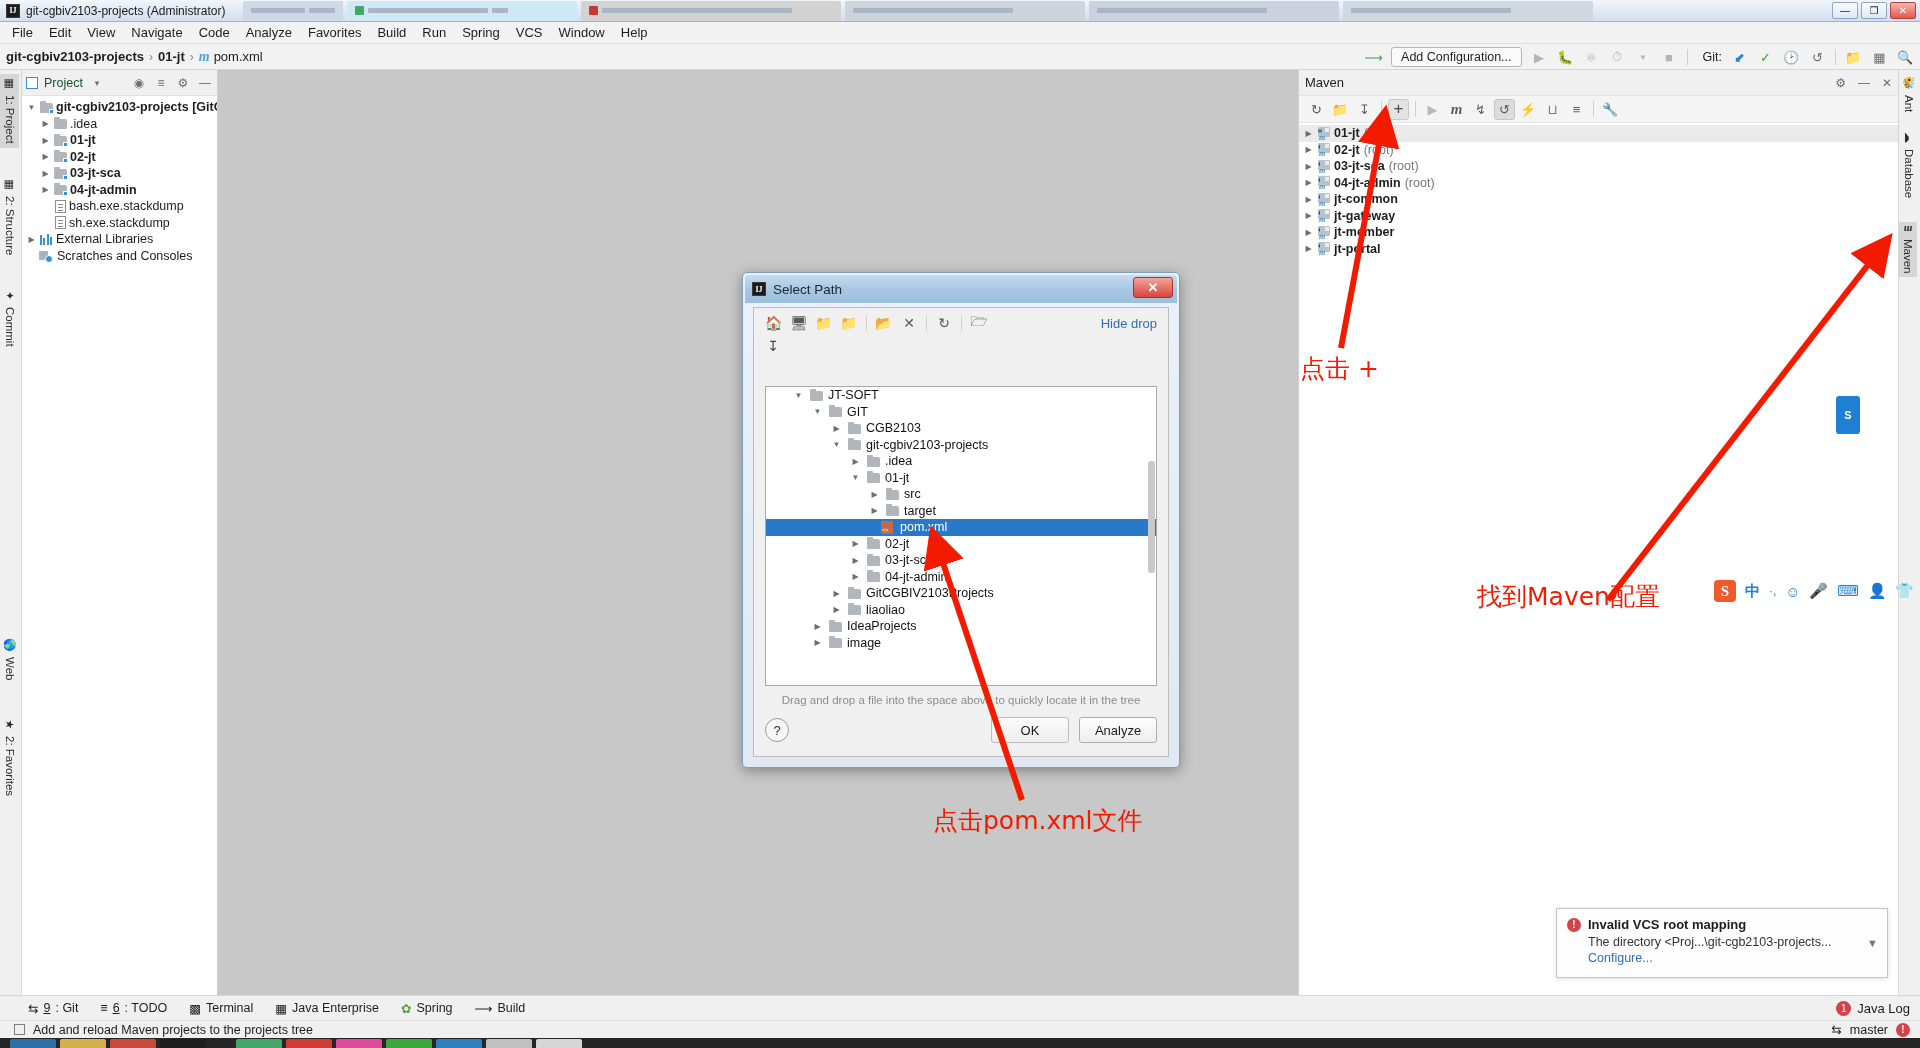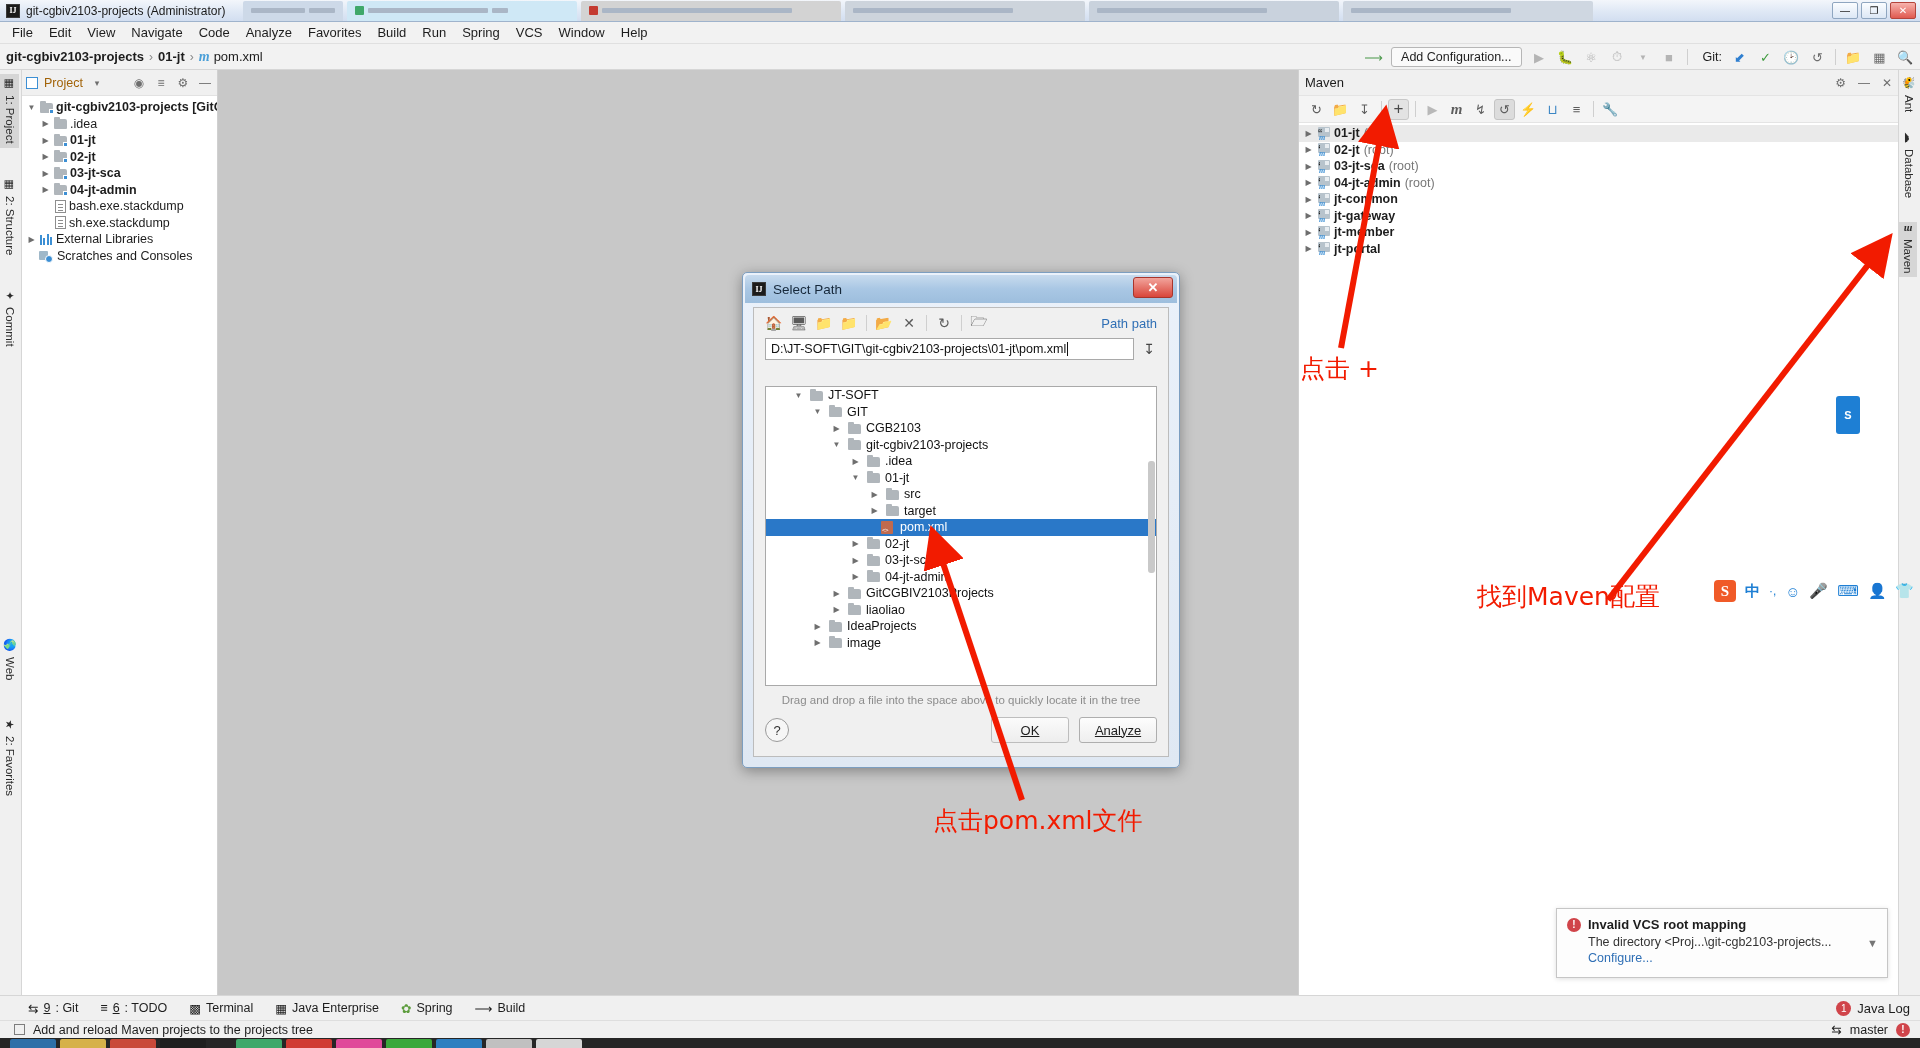--- a/index.html
+++ b/index.html
@@ -57,21 +57,21 @@
   .vstrip { width:22px;background:#f0f0f0;border-right:1px solid #d6d6d6;position:relative;flex:none; }
   .vstrip.right { border-right:none;border-left:1px solid #d6d6d6; }
   .vtab { position:absolute; writing-mode:vertical-rl; font-size:11.5px; color:#2b2b2b;
           display:flex; align-items:center; gap:4px; padding:4px 3px; white-space:nowrap; }
   .vtab.sel { background:#d6d6d6; }
   .vtab .vico { transform:rotate(90deg); font-size:11px; }
 
   
   #project-panel { width:196px;background:#fff;border-right:1px solid #d0d0d0;flex:none;display:flex;flex-direction:column; }
   #pp-header { height:26px;background:#f0f0f0;border-bottom:1px solid #e2e2e2;display:flex;align-items:center;padding:0 4px;gap:6px; }
-  #pp-header .lbl { font-size:12.5px;color:#a16207; }
+  #pp-header .lbl { font-size:12.5px;color:#14532d; }
   #pp-header .sq { width:12px;height:12px;border:1.5px solid #3c8fd4;background:#fff; }
   .hdr-ico { color:#6e6e6e;font-size:12px;width:16px;text-align:center; }
   #pp-tree { flex:1;overflow:hidden;padding-top:3px;font-size:12.5px; }
   .trow { height:16.5px;display:flex;align-items:center;gap:3px;padding-left:4px;white-space:nowrap; }
   .tw { width:11px;text-align:center;color:#6e6e6e;font-size:8px;flex:none; }
   .fold { width:13px;height:11px;flex:none;position:relative; }
   .fold i { position:absolute;left:0;top:1px;width:13px;height:10px;background:#b0b6bb;border-radius:1px 2px 1px 1px; }
   .fold i:before { content:"";position:absolute;left:0;top:-2px;width:6px;height:3px;background:#b0b6bb;border-radius:1px 1px 0 0; }
   .fold.mod b { position:absolute;right:-1px;bottom:-1px;width:5px;height:5px;background:#3c8fd4;border:1px solid #fff;z-index:2; }
   .tlabel { font-size:12.5px;color:#1d1d1d; }
@@ -141,21 +141,21 @@
   .pomico { width:12px;height:13px;background:#c06a4e;border-radius:1px;position:relative;flex:none; }
   .pomico:after { content:"<>";position:absolute;left:1px;bottom:0px;font-size:6px;color:#fff;line-height:7px;letter-spacing:-.5px; }
   .dlabel { color:#111; }
   #tree-scroll { position:absolute;right:1px;top:74px;width:7px;height:112px;background:#c9c9c9;border-radius:3px; }
   #drag-hint { position:absolute;left:0;right:0;bottom:50px;text-align:center;font-size:11.5px;color:#8c8c8c; }
   #dlg-btns { position:absolute;left:11px;right:11px;bottom:12px;height:28px;display:flex;align-items:center; }
   #help-btn { width:24px;height:24px;border-radius:50%;border:1px solid #9a9a9a;background:#f6f6f6;
               display:flex;align-items:center;justify-content:center;font-size:13px;color:#333; }
   .dbtn { height:26px;min-width:78px;border:1px solid #aeaeae;border-radius:3px;
           background:linear-gradient(180deg,#fdfdfd,#eeeeee);display:flex;align-items:center;
-          justify-content:center;font-size:13px;color:#1d1d1d;margin-left:10px;text-decoration:underline; }
+          justify-content:center;font-size:13px;color:#1d1d1d;margin-left:10px; }
   .dbtn.primary { border-color:#bdbdbd;background:linear-gradient(180deg,#fbfbfb,#ededed); }
 
   
   .anno { position:absolute;color:#f21b00;font-size:25px;font-weight:500;white-space:nowrap;z-index:60;
           font-family:"DejaVu Sans", sans-serif; }
   #arrows { position:absolute;left:0;top:0;width:1920px;height:1048px;z-index:55;pointer-events:none; }
 
   
   #sogou { position:absolute;left:1836px;top:396px;width:24px;height:38px;background:#1e7fd4;border-radius:3px;
            display:flex;flex-direction:column;align-items:center;justify-content:center;z-index:60;color:#fff;font-size:11px; }
@@ -516,27 +516,23 @@
       <span class="dtb">🖥</span>
       <span class="dtb">📁</span>
       <span class="dtb dim">📁</span>
       <span class="sep-v" style="margin:0 3px"></span>
       <span class="dtb dim">📂</span>
       <span class="dtb">✕</span>
       <span class="sep-v" style="margin:0 3px"></span>
       <span class="dtb">↻</span>
       <span class="sep-v" style="margin:0 3px"></span>
       <span class="dtb">🗁</span>
-      <span id="hide-path">Path path</span>
+      <span id="hide-path">Hide drop</span>
     </div>
     <div id="path-row">
-      <span id="path-field">
-        <span>D:\JT-SOFT\GIT\git-cgbiv2103-projects\01-jt\pom.xml</span>
-        <span id="path-caret"></span>
-      </span>
       <span id="path-drop">↧</span>
     </div>
 
     <div id="tree-box">
       <div class="drow" style="padding-left:26px">
         <span class="dtw">▼</span>
         <span class="dfold">
             <i></i>
           </span>
         <span class="dlabel">JT-SOFT</span>

